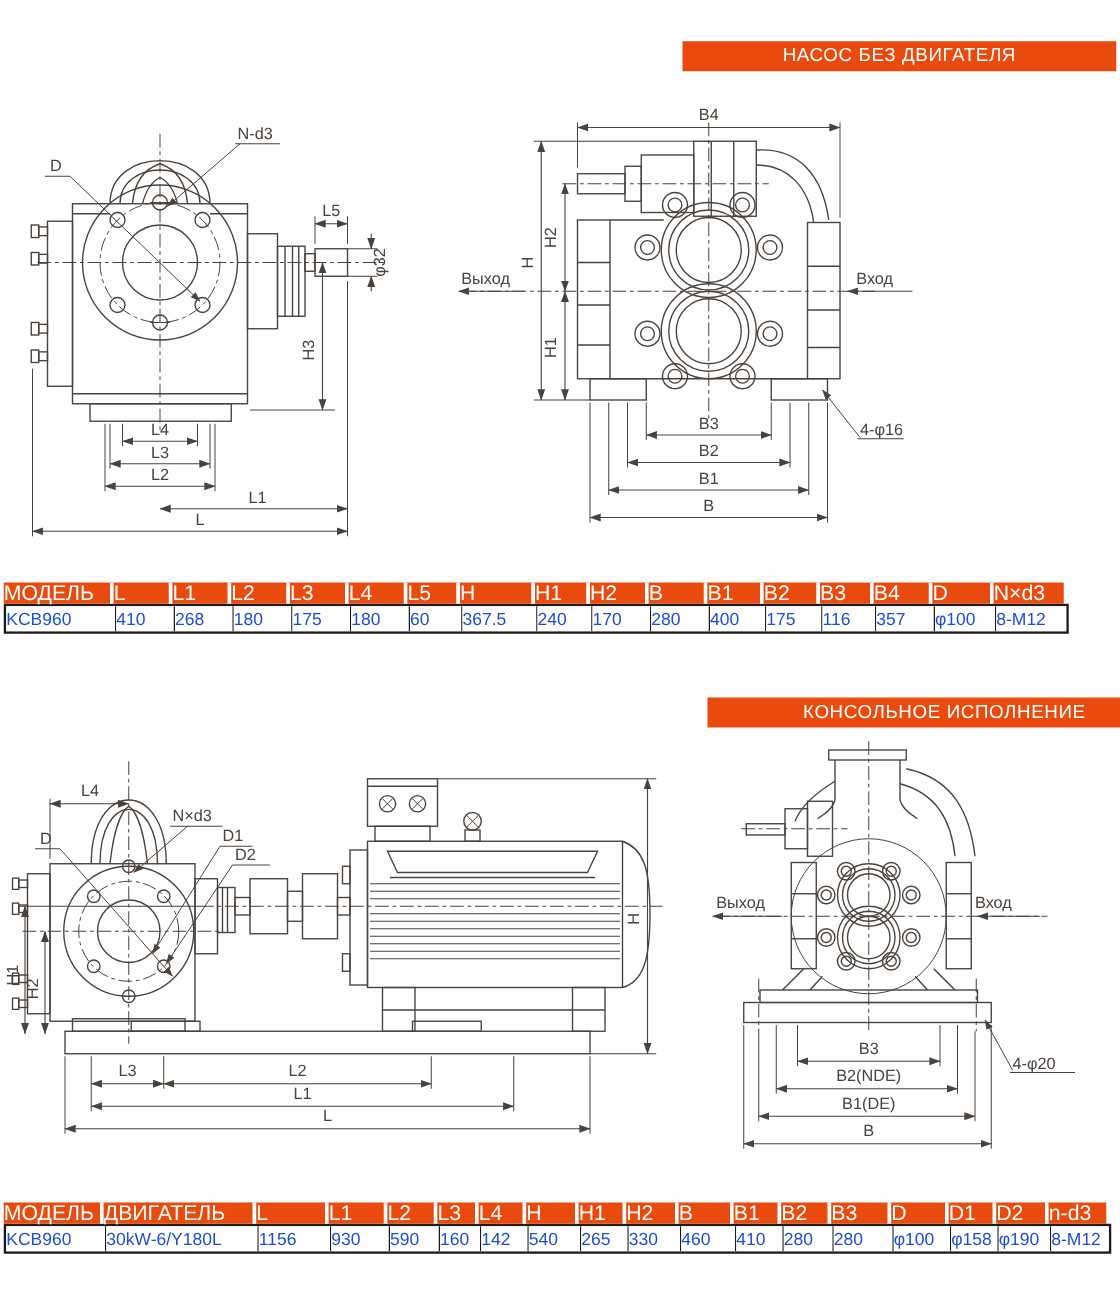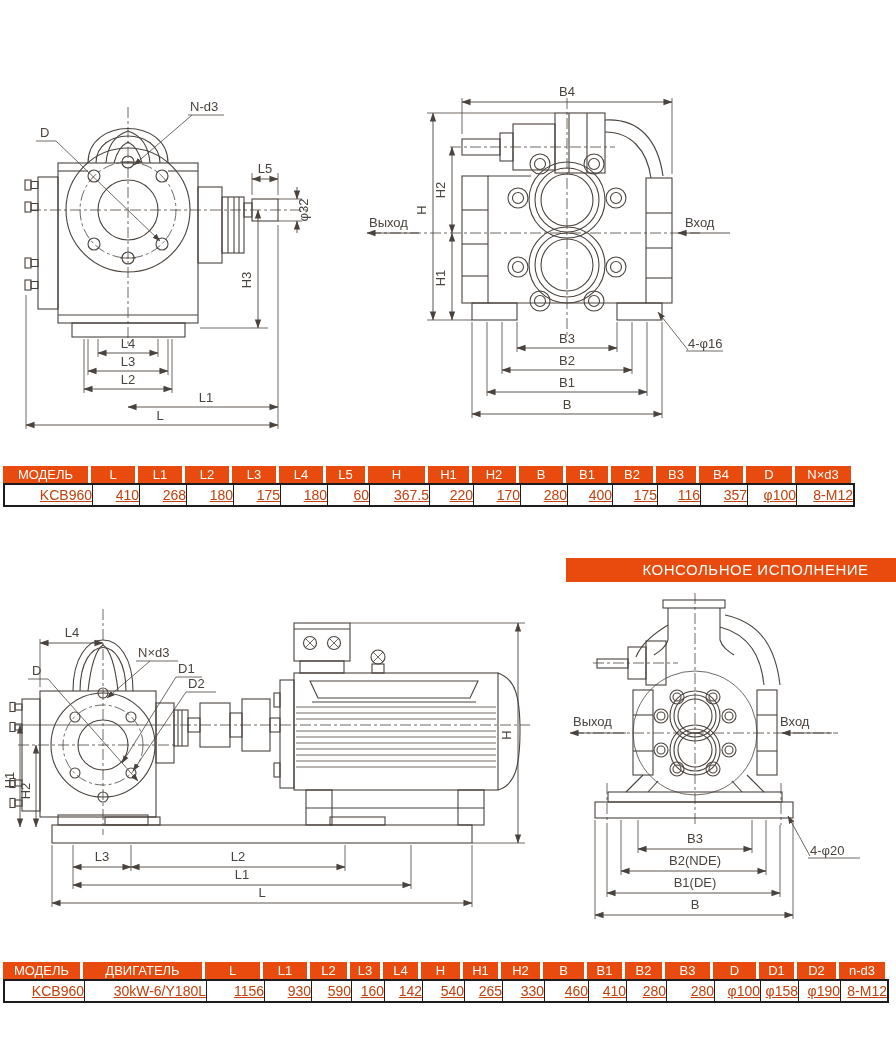--- a/index.html
+++ b/index.html
@@ -12,33 +12,34 @@
   svg{position:absolute;overflow:visible;}
   svg rect,svg circle,svg path,svg line,svg polyline,svg ellipse{fill:none;stroke:var(--line);stroke-width:1.1;}
   svg .thin{stroke-width:0.8;}
   svg .dim{stroke-width:0.9;}
   svg .cl{stroke-width:0.8;stroke-dasharray:11 3 3 3;}
   svg text{stroke:none;fill:var(--line);font-family:"Liberation Sans",sans-serif;font-size:13px;}
   svg marker path{fill:var(--line);stroke:none;}
   
   .tbl{position:absolute;left:3px;}
   .tr{display:flex;}
-  .th{box-sizing:border-box;background:var(--accent);color:#fff;font-size:13px;height:17px;
-      line-height:17px;text-align:center;border-right:3px solid #fff;}
+  .th{box-sizing:border-box;background:var(--accent);color:#fff;font-size:17px;height:17px;
+      line-height:17px;text-align:left;border-right:3px solid #fff;}
   .tr-head .th:last-child{border-right:none;}
   .tbody{display:flex;border:2px solid #1c1c1c;}
-  .td{box-sizing:border-box;font-size:14px;color:#c2410c;height:20px;line-height:20px;
-      text-align:right;border-right:1.2px solid #1c1c1c;background:#fff;text-decoration:underline;}
+  .td{box-sizing:border-box;font-size:14px;color:#1d4ed8;height:20px;line-height:20px;
+      text-align:left;border-right:1.2px solid #1c1c1c;background:#fff;}
   .tbody .td:last-child{border-right:none;}
 </style>
 </head>
 <body>
 
 <div id="page">
 
+  <div class="banner bg-accent" style="left:546px;top:33px;width:347px;">НАСОС БЕЗ ДВИГАТЕЛЯ</div>
 
   <svg style="left:10px;top:95px;" width="310" height="340" viewBox="0 0 310 340">
     <defs>
       <marker id="m1" viewBox="0 0 10 9" refX="9.5" refY="4.5" markerWidth="10" markerHeight="9" orient="auto-start-reverse">
         <path d="M0,1 L10,4.5 L0,8 Z"></path>
       </marker>
       <g id="st1">
           <rect x="-13" y="-5" width="6" height="10"></rect>
           <rect x="-7" y="-3.5" width="7" height="7"></rect>
         </g>
@@ -253,21 +254,21 @@
     </div>
     <div class="tr tbody">
       <div class="td" style="width:88px">KCB960</div>
       <div class="td" style="width:47px">410</div>
       <div class="td" style="width:47px">268</div>
       <div class="td" style="width:47px">180</div>
       <div class="td" style="width:47px">175</div>
       <div class="td" style="width:47px">180</div>
       <div class="td" style="width:42px">60</div>
       <div class="td" style="width:60px">367.5</div>
-      <div class="td" style="width:44px">220</div>
+      <div class="td" style="width:44px">240</div>
       <div class="td" style="width:47px">170</div>
       <div class="td" style="width:47px">280</div>
       <div class="td" style="width:45px">400</div>
       <div class="td" style="width:45px">175</div>
       <div class="td" style="width:43px">116</div>
       <div class="td" style="width:47px">357</div>
       <div class="td" style="width:49px">φ100</div>
       <div class="td" style="width:56px">8-M12</div>
     </div>
   </div>

